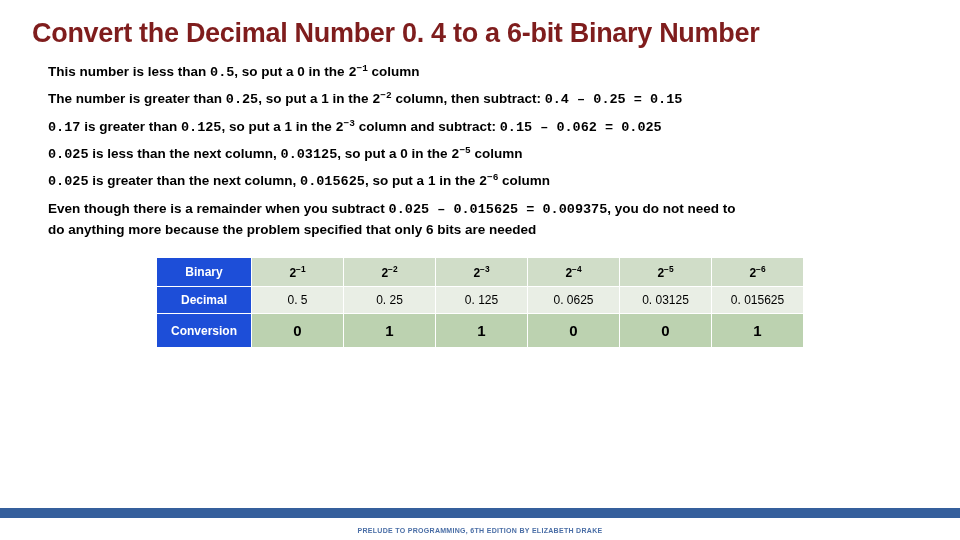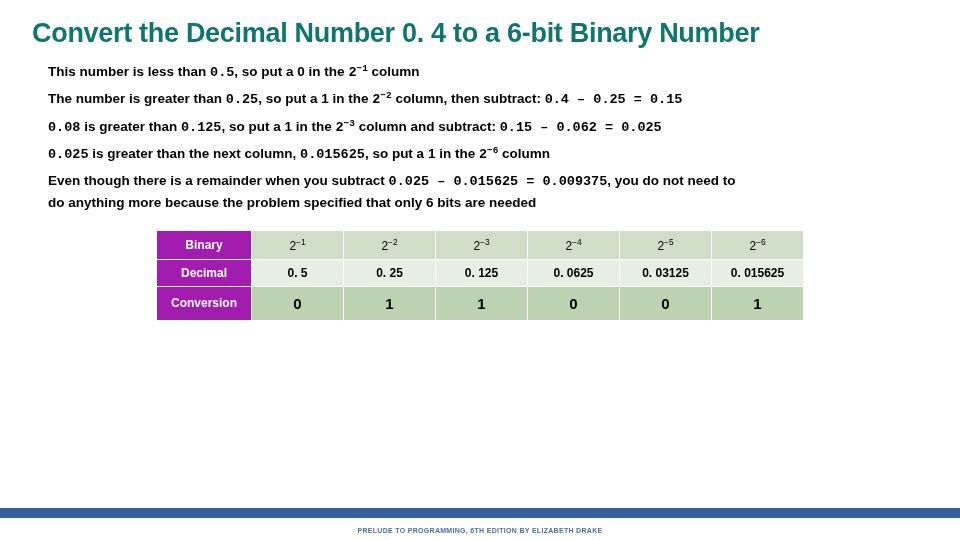--- a/index.html
+++ b/index.html
@@ -5,21 +5,21 @@
   * { margin: 0; padding: 0; box-sizing: border-box; }
   body {
     width: 960px;
     height: 540px;
     background: #ffffff;
     font-family: 'Segoe UI', Tahoma, Geneva, sans-serif;
     position: relative;
     overflow: hidden;
   }
   .title {
-    color: #0f766e;
+    color: #7f1d1d;
     font-size: 27px;
     font-weight: 700;
     padding: 18px 0 0 32px;
     letter-spacing: -0.3px;
   }
   .content {
     padding: 10px 28px 0 28px;
   }
   .line {
     color: #000;
@@ -39,36 +39,36 @@
   table {
     border-collapse: collapse;
   }
   th, td {
     border: 1px solid #ffffff;
     text-align: center;
     font-size: 12px;
     padding: 6px 10px;
   }
   .hdr-cell {
-    background: #a21caf;
+    background: #1d4ed8;
     color: #fff;
     font-weight: 700;
     width: 95px;
     text-align: center;
   }
   .pow-cell {
     background: #d0ddc8;
     color: #000;
-    font-weight: 400;
+    font-weight: 700;
     width: 92px;
   }
   .dec-cell {
     background: #e9eee5;
     color: #000;
-    font-weight: 700;
+    font-weight: 400;
     width: 92px;
   }
   .conv-cell {
     background: #bcd2b0;
     color: #000;
     font-weight: 700;
     font-size: 15px;
     width: 92px;
     padding: 8px 10px;
   }
@@ -100,24 +100,27 @@
 
   <div class="line">
     <span>This number is less than </span><span class="mono">0.5</span><span>, so put a 0 in the </span><span class="mono">2<sup>−1</sup></span><span> column</span>
   </div>
 
   <div class="line">
     <span>The number is greater than </span><span class="mono">0.25</span><span>, so put a 1 in the </span><span class="mono">2<sup>−2</sup></span><span> column, then subtract: </span><span class="mono">0.4 – 0.25 = 0.15</span>
   </div>
 
   <div class="line">
-    <span class="mono">0.08</span><span> is greater than </span><span class="mono">0.125</span><span>, so put a 1 in the </span><span class="mono">2<sup>−3</sup></span><span> column and subtract: </span><span class="mono">0.15 – 0.062 = 0.025</span>
+    <span class="mono">0.17</span><span> is greater than </span><span class="mono">0.125</span><span>, so put a 1 in the </span><span class="mono">2<sup>−3</sup></span><span> column and subtract: </span><span class="mono">0.15 – 0.062 = 0.025</span>
   </div>
 
 
+  <div class="line">
+    <span class="mono">0.025</span><span> is less than the next column, </span><span class="mono">0.03125</span><span>, so put a 0 in the </span><span class="mono">2<sup>−5</sup></span><span> column</span>
+  </div>
 
   <div class="line">
     <span class="mono">0.025</span><span> is greater than the next column, </span><span class="mono">0.015625</span><span>, so put a 1  in the </span><span class="mono">2<sup>−6</sup></span><span> column</span>
   </div>
 
   <div class="line">
     <span>Even though there is a remainder when you subtract </span><span class="mono">0.025 – 0.015625 = 0.009375</span><span>, you do not need to</span>
   </div>
   <div class="line" style="margin-top:-6px;">
     <span>do anything more because the problem specified that only 6 bits are needed</span>

